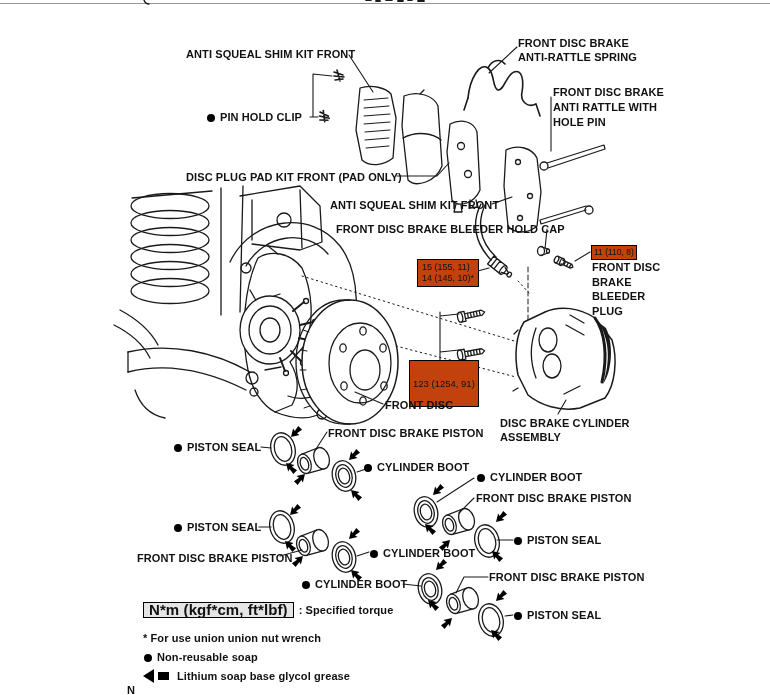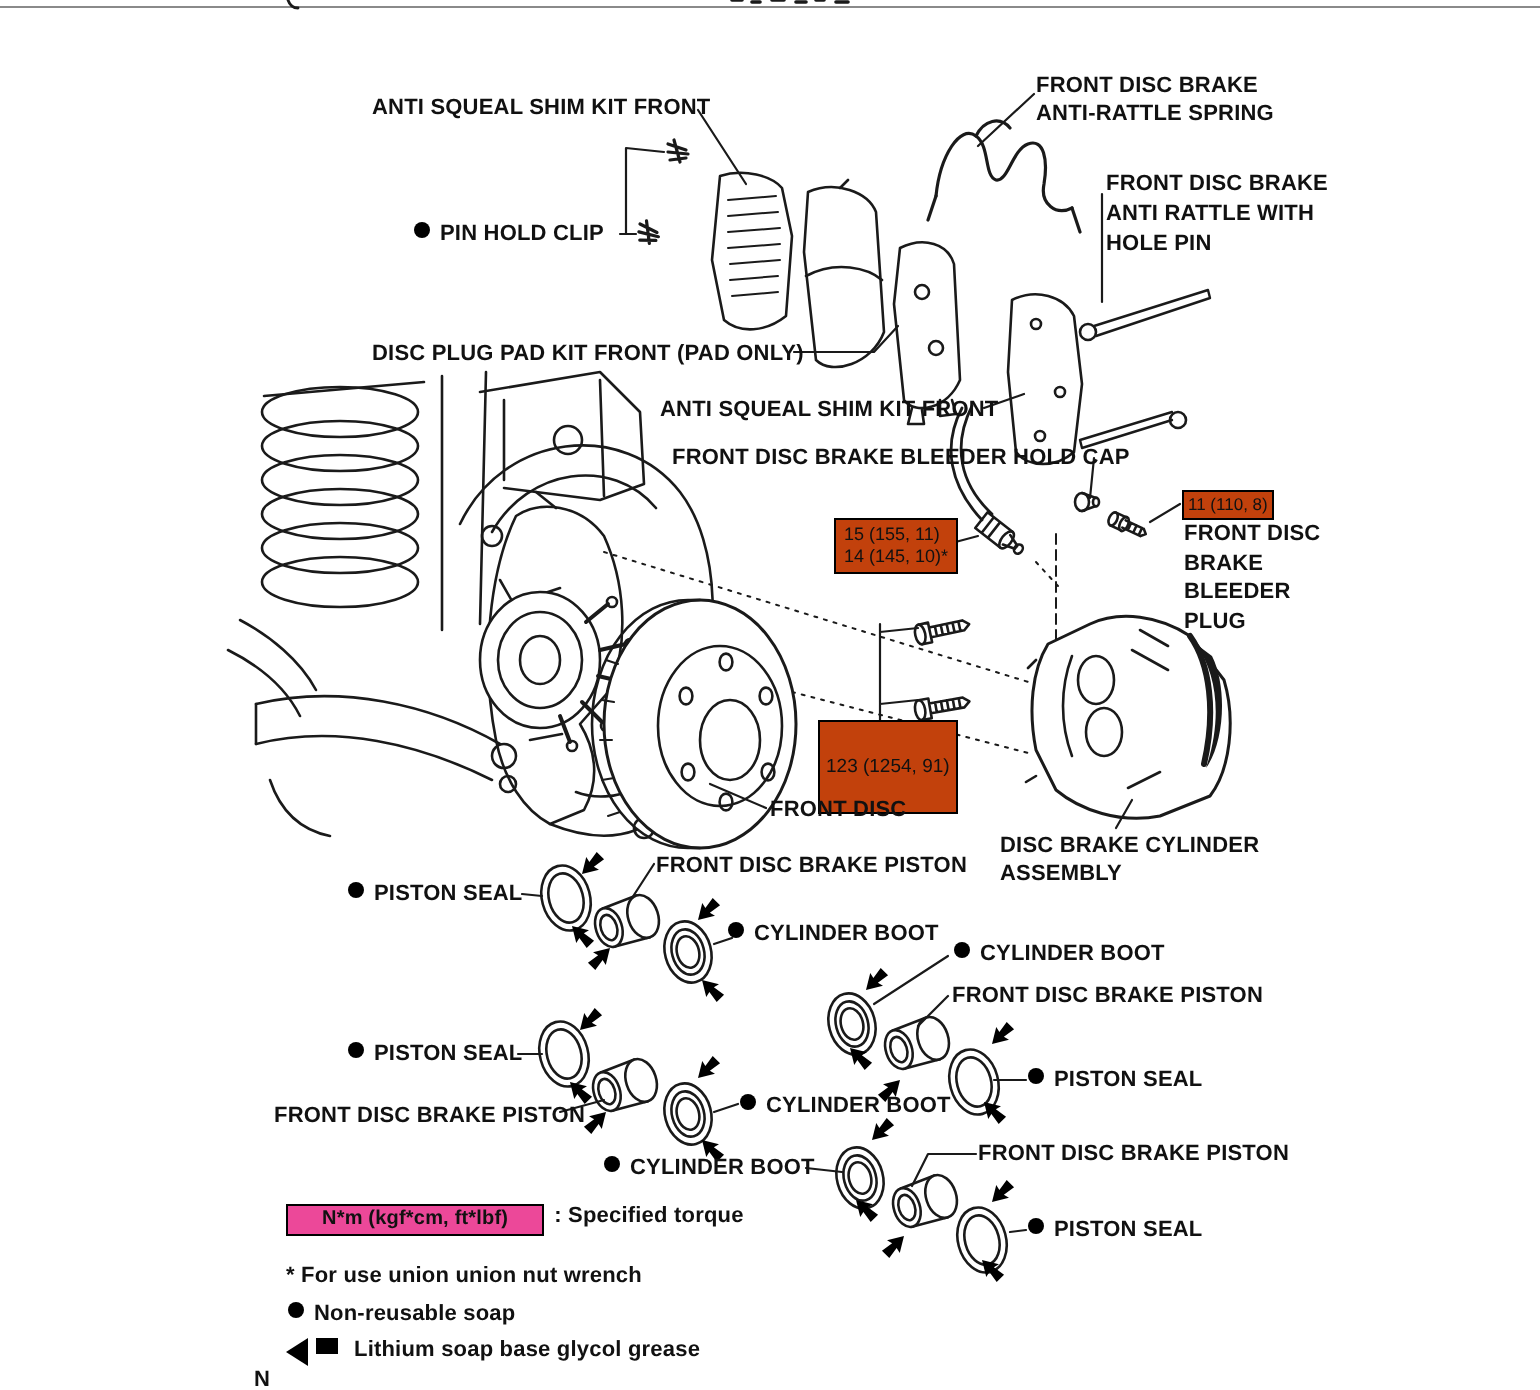--- a/index.html
+++ b/index.html
@@ -5,33 +5,33 @@
   html,body{margin:0;padding:0}
   body{
     width:770px;height:695px;position:relative;background:#fff;
     font-family:"Liberation Sans",sans-serif;color:#111;overflow:hidden;
   }
   svg{position:absolute;left:0;top:0}
   .lbl{
     position:absolute;font-size:11px;line-height:13px;letter-spacing:.1px;
     white-space:pre-line;color:#111;font-weight:bold;
   }
-  .flex{display:flex;align-items:flex-start;gap:5px;white-space:nowrap}
+  .flex{display:flex;align-items:center;gap:5px;white-space:nowrap}
   .dot{width:8px;height:8px;background:#000;border-radius:50%;flex:0 0 auto}
   .tbox{
     position:absolute;border:1.5px solid #000;background:#c2410c;
     font-size:9px;line-height:11px;padding:2px 4px;white-space:pre-line;
     letter-spacing:0;color:#111;
   }
-  .garr{display:flex;align-items:flex-start}
+  .garr{display:flex;align-items:center}
   .gtri{width:0;height:0;border-top:7px solid transparent;border-bottom:7px solid transparent;border-right:11px solid #000}
   .gstem{width:11px;height:8px;background:#000;margin-left:-1px;margin-right:7px}
   .legend-box{
-    display:inline-block;border:1.5px solid #000;padding:1px 17px;
-    font-size:10px;line-height:12px;background:#ec4899
+    display:inline-block;border:1.5px solid #000;padding:1px 5px;
+    font-size:15px;line-height:12px;background:#e5e5e5
   }
 </style>
 </head>
 <body>
 
 <svg width="770" height="695" viewBox="0 0 770 695" fill="none" stroke="#1a1a1a" stroke-width="1.3" stroke-linecap="round" stroke-linejoin="round">
 
   <g stroke-width="1.4">
     <line x1="0" y1="3.5" x2="770" y2="3.5" stroke="#8a8a8a" stroke-width="0.9"></line>
     <path d="M144,0 c1,3 3,4 5,4"></path>

